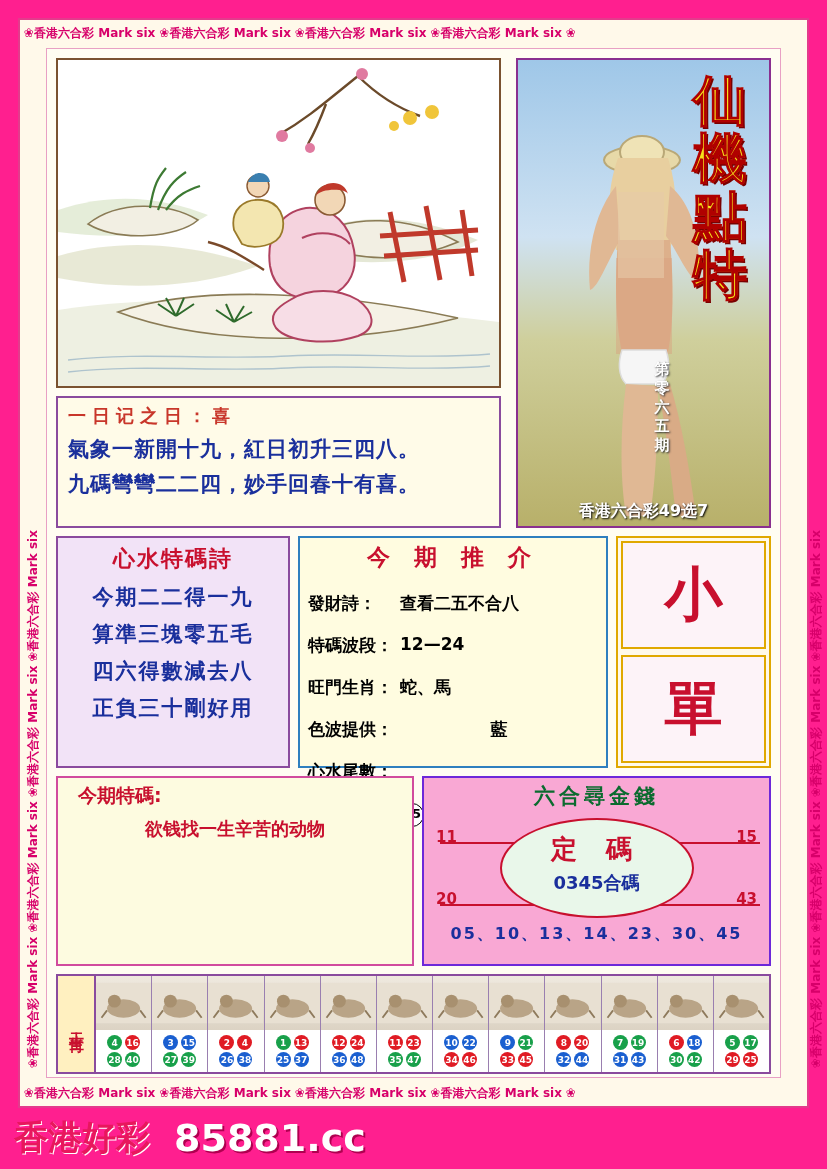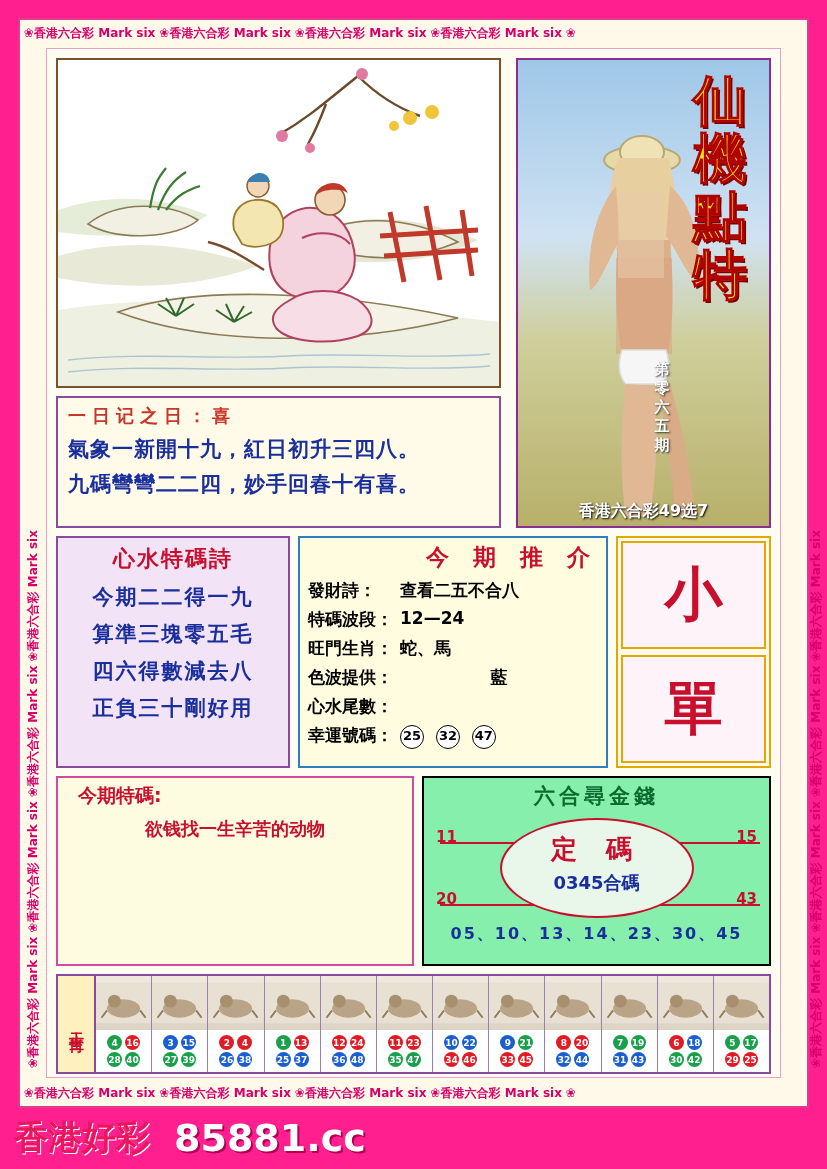--- a/index.html
+++ b/index.html
@@ -97,22 +97,22 @@
     background:#f2e3f7;border:2px solid #8a4b9e;box-sizing:border-box;
     padding:6px 4px;text-align:center;
   }
   .poem-title{color:#c8102e;font-size:22px;font-weight:bold;letter-spacing:2px;}
   .poem-line{color:#1a2f9c;font-size:21px;font-weight:bold;margin-top:9px;letter-spacing:2px;}
   .rec-box{
     position:absolute;left:242px;top:0;width:310px;height:232px;
     background:#fffce0;border:2px solid #2f7fbf;box-sizing:border-box;
     padding:4px 8px;
   }
-  .rec-title{color:#c8102e;font-size:23px;font-weight:bold;text-align:right;letter-spacing:8px;}
-  .rec-line{color:#000;font-size:17px;font-weight:bold;margin-top:6px;display:flex;}
+  .rec-title{color:#c8102e;font-size:23px;font-weight:bold;text-align:center;letter-spacing:8px;}
+  .rec-line{color:#000;font-size:17px;font-weight:bold;margin-top:19px;display:flex;}
   .rec-k{width:92px;flex:none;}
   .rec-v{flex:1;}
   .ball{
     display:inline-block;width:22px;height:22px;border:1.5px solid #000;border-radius:50%;
     text-align:center;line-height:20px;font-size:13px;margin-right:6px;background:#fff;
   }
   .sd-box{
     position:absolute;left:560px;top:0;width:155px;height:232px;
     background:#fff9ea;border:2px solid #e0a800;box-sizing:border-box;
     display:flex;flex-direction:column;
@@ -127,21 +127,21 @@
   .low-row{position:absolute;left:56px;top:776px;width:715px;height:190px;}
   .tema-box{
     position:absolute;left:0;top:0;width:358px;height:190px;
     background:#fdfbe0;border:2px solid #d14b9e;box-sizing:border-box;padding:5px 20px;
   }
   .tema-title{color:#c8102e;font-size:19px;font-weight:bold;}
   .tema-p{color:#1a2f9c;font-size:16px;font-weight:bold;line-height:23px;margin-top:4px;}
   .tema-foot{color:#c8102e;font-size:18px;font-weight:bold;text-align:center;margin-top:8px;}
   .money-box{
     position:absolute;left:366px;top:0;width:349px;height:190px;
-    background:#86efac;border:2px solid #000000;box-sizing:border-box;padding:4px 8px;
+    background:#f9a8d4;border:2px solid #6d28d9;box-sizing:border-box;padding:4px 8px;
     position:absolute;
   }
   .money-title{color:#0b6b2f;font-size:21px;font-weight:bold;text-align:center;letter-spacing:4px;}
   .money-grid{position:relative;height:110px;margin-top:2px;}
   .mn{position:absolute;color:#c8102e;font-size:15px;font-weight:bold;}
   .mn.tl{left:4px;top:16px;}
   .mn.tr{right:4px;top:16px;}
   .mn.bl{left:4px;top:78px;}
   .mn.br{right:4px;top:78px;}
   .mline{position:absolute;height:2px;background:#c8102e;}

